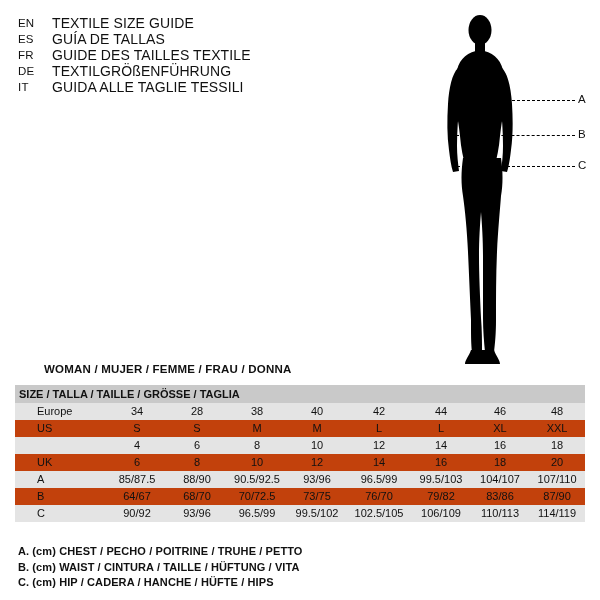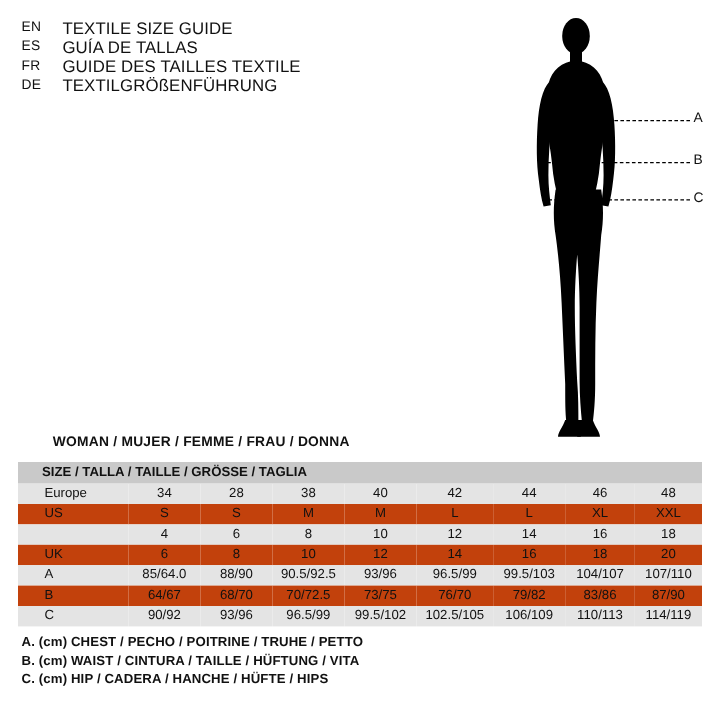--- a/index.html
+++ b/index.html
@@ -104,36 +104,36 @@
     line-height: 17px;
   }
   table.size-table td.lbl {
     text-align: left;
     padding-left: 22px;
   }
   tr.head-row td {
     background: #c9c9c9;
     font-weight: bold;
     text-align: left;
-    padding-left: 20px;
+    padding-left: 4px;
     font-size: 11px;
     height: 18px;
     line-height: 18px;
   }
   tr.shade td {
     background: #e4e4e4;
   }
   tr.plain td {
     background: #c2410c;
   }
 
   
   .notes {
     position: absolute;
-    top: 528px;
+    top: 544px;
     left: 18px;
     width: 560px;
   }
   .note {
     font-size: 11px;
     font-weight: bold;
     color: #111;
     line-height: 15.5px;
     letter-spacing: 0.1px;
   }
@@ -152,20 +152,24 @@
       <div class="lang-code">ES</div>
       <div class="lang-text">GUÍA DE TALLAS</div>
     </div>
     <div class="lang-row">
       <div class="lang-code">FR</div>
       <div class="lang-text">GUIDE DES TAILLES TEXTILE</div>
     </div>
     <div class="lang-row">
       <div class="lang-code">DE</div>
       <div class="lang-text">TEXTILGRÖßENFÜHRUNG</div>
+    </div>
+    <div class="lang-row">
+      <div class="lang-code">IT</div>
+      <div class="lang-text">GUIDA ALLE TAGLIE TESSILI</div>
     </div>
   </div>
 
   <div class="figure-area">
     <svg class="figure-svg" width="160" height="365" viewBox="0 0 160 365">
       <g fill="#000000">
 
         <ellipse cx="50" cy="22" rx="11.5" ry="15"></ellipse>
 
         <rect x="45" y="34" width="10" height="12"></rect>
@@ -295,21 +299,21 @@
           <td>10</td>
           <td>12</td>
           <td>14</td>
           <td>16</td>
           <td>18</td>
           <td>20</td>
         </tr>
 
         <tr class="shade">
           <td class="lbl">A</td>
-          <td>85/64.0</td>
+          <td>85/87.5</td>
           <td>88/90</td>
           <td>90.5/92.5</td>
           <td>93/96</td>
           <td>96.5/99</td>
           <td>99.5/103</td>
           <td>104/107</td>
           <td>107/110</td>
         </tr>
 
         <tr class="plain">

